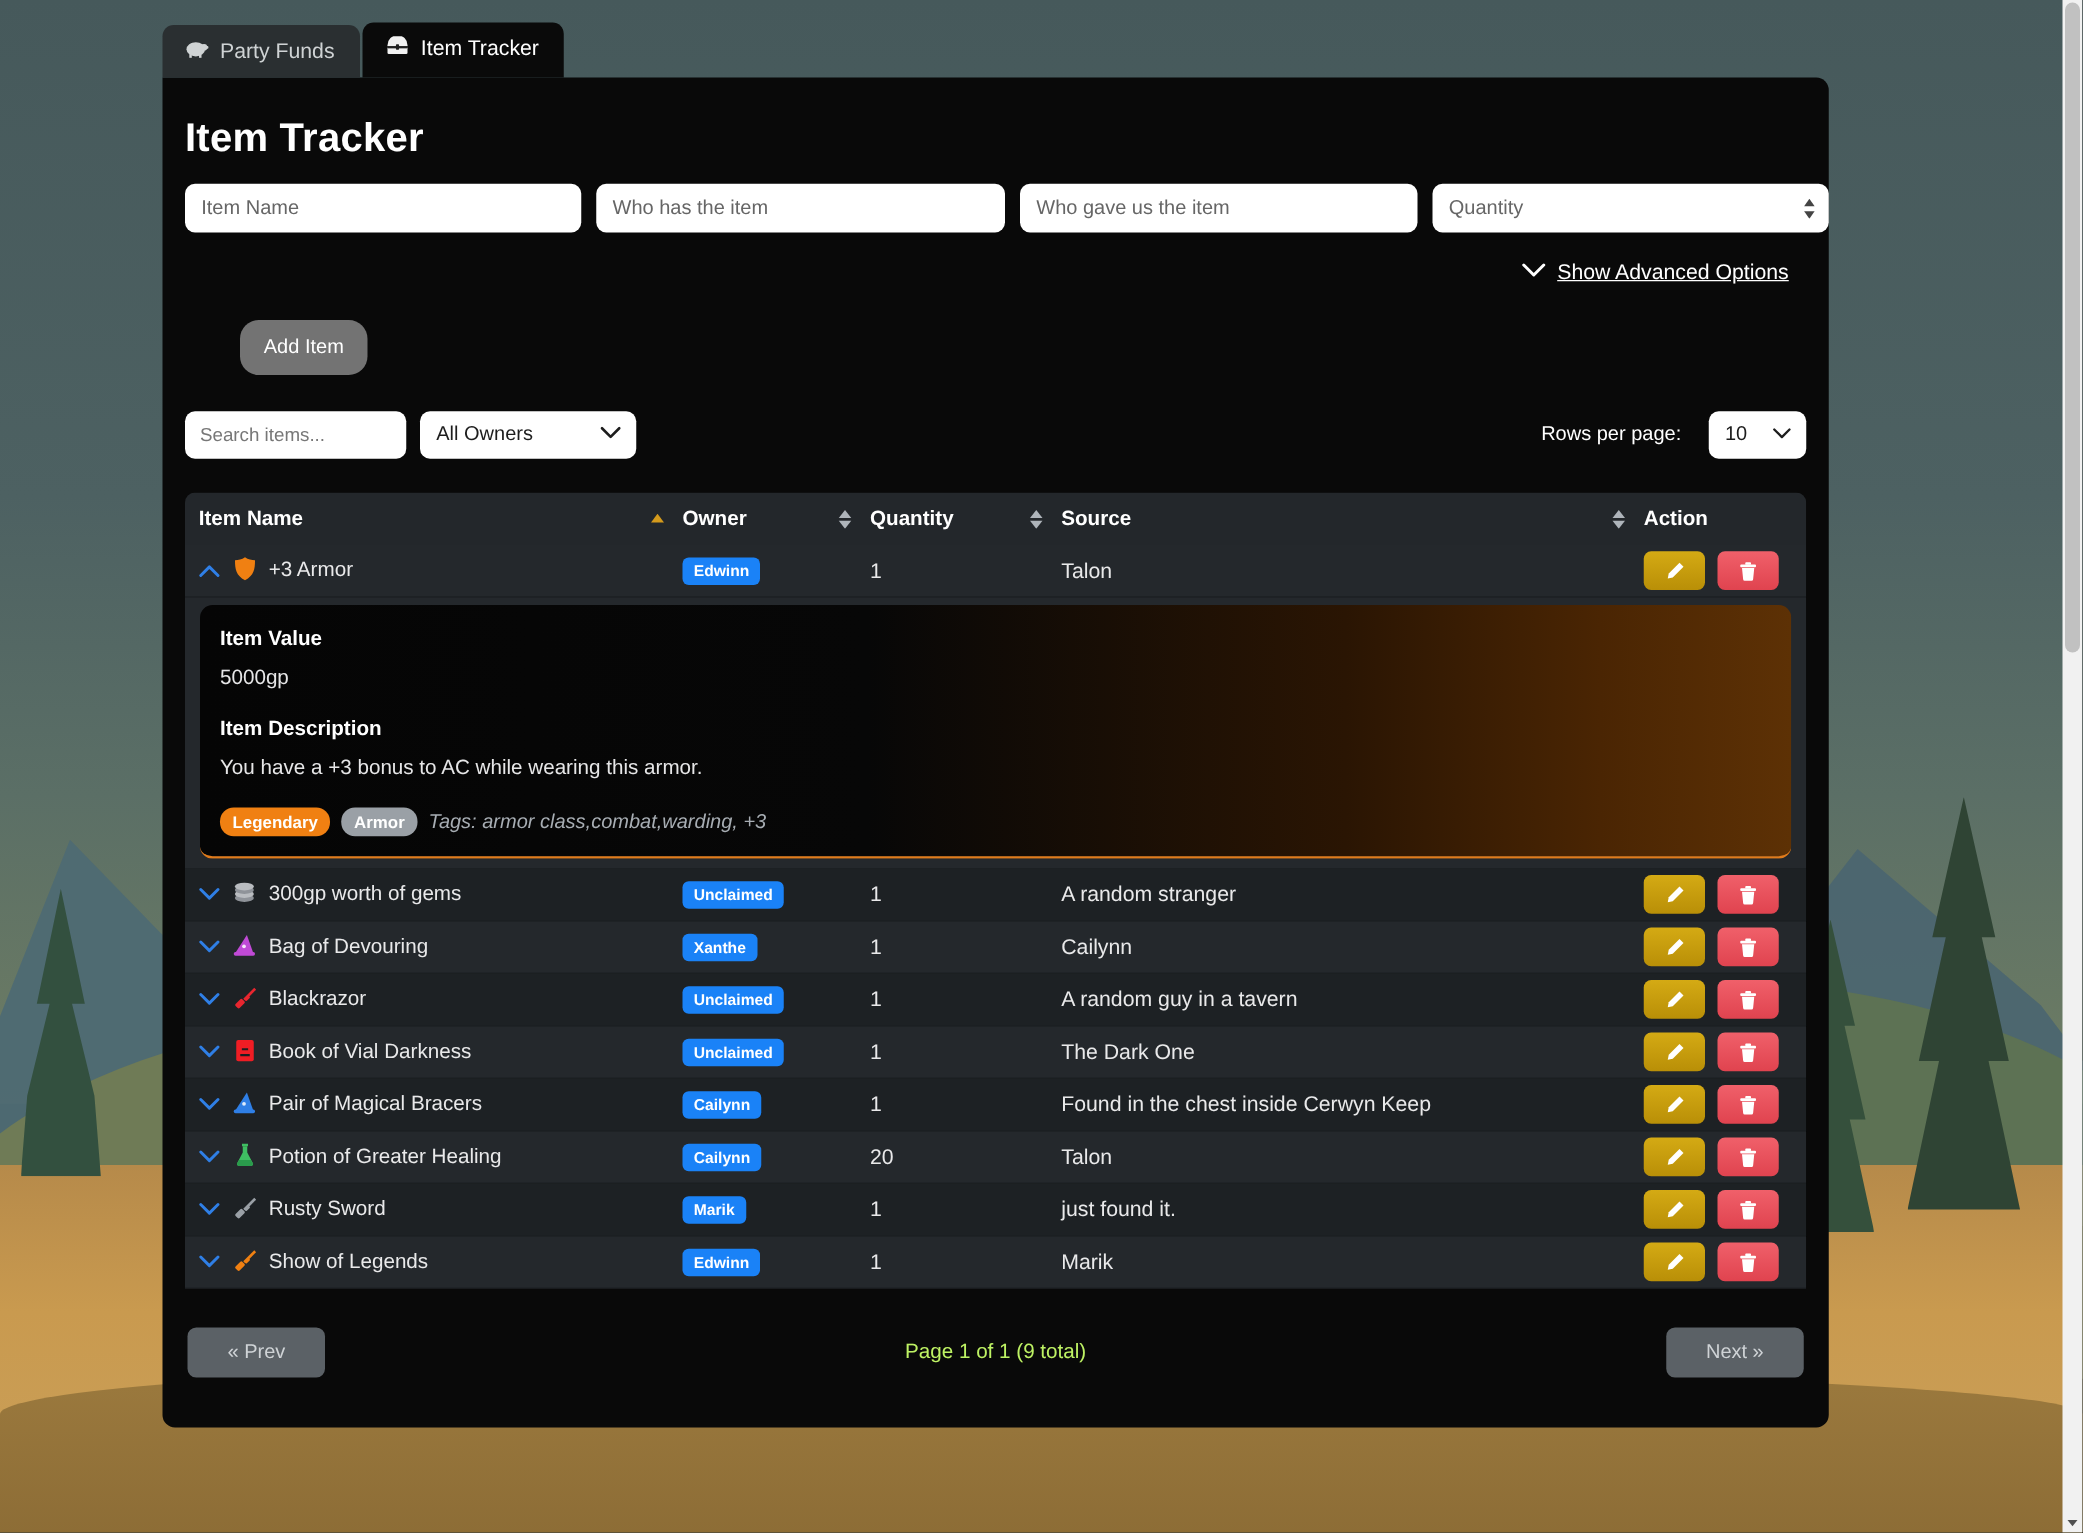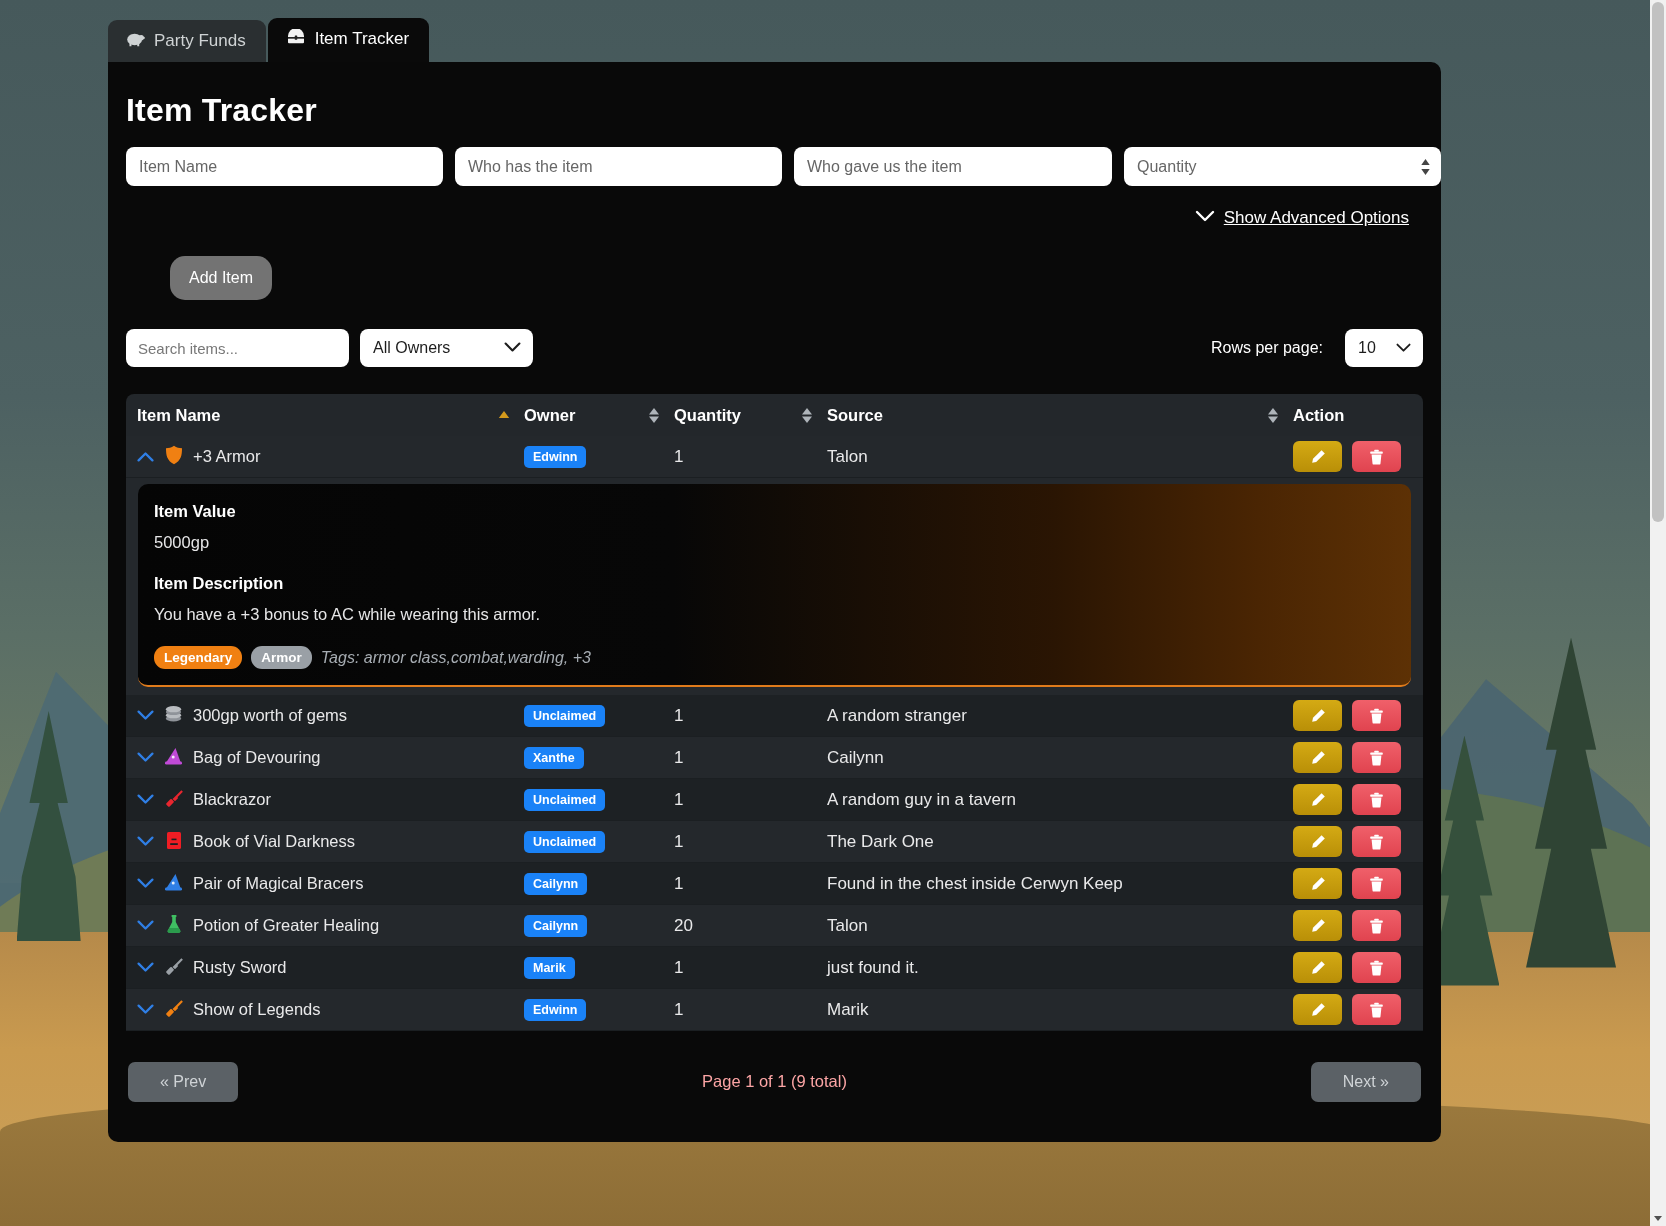--- a/index.html
+++ b/index.html
@@ -37,21 +37,21 @@
 
   
   #scrollbar { position:absolute; top:0; right:0; width:16px; height:100%;
                background:#f1f1f1; z-index:30; }
   #scrollbar .thumb { position:absolute; top:2px; left:2px; width:12px; height:520px;
                background:#c1c1c1; border-radius:6px; }
   #scrollbar .arrow-up, #scrollbar .arrow-dn { position:absolute; left:0; width:16px; height:16px; }
   #scrollbar .arrow-up { top:0; } #scrollbar .arrow-dn { bottom:0; }
 
   
-  #app { position:absolute; left:108px; top:18px; width:1333px; z-index:10; }
+  #app { position:absolute; left:130px; top:18px; width:1333px; z-index:10; }
 
   .tabs { display:flex; align-items:flex-end; gap:2px; padding-left:0; }
   .tab { display:flex; align-items:center; gap:9px;
          padding:11px 20px 12px 18px; font-size:17px; border-radius:9px 9px 0 0;
          cursor:pointer; line-height:1; }
   .tab.inactive { background:#2a2f31; color:#cfd3d4; }
   .tab.active { background:#0a0a0a; color:#ffffff; padding-bottom:14px; }
   .tab .ticon { font-size:18px; line-height:1; }
 
   .panel { background:#090909; border-radius:0 10px 10px 10px;
@@ -74,21 +74,21 @@
 
   .adv-row { display:flex; justify-content:flex-end; margin-top:22px; padding-right:14px;}
   .adv-link { display:flex; align-items:center; gap:9px; color:#fff; font-size:17px;
               text-decoration:underline; cursor:pointer; }
   .adv-link .chev { text-decoration:none; }
 
   .add-btn { margin-top:28px; background:#737373; color:#fff; border:none; border-radius:15px;
              padding:13px 19px; font-size:16px; cursor:pointer; font-family:"Liberation Sans", sans-serif;margin-left:44px;}
 
   .ctl-row { display:flex; align-items:center; margin-top:29px; }
-  .search-box { width:223px; height:38px; background:#fff; border-radius:8px;
+  .search-box { width:177px; height:38px; background:#fff; border-radius:8px;
                 border:none; font-size:15px; color:#7f1d1d; padding:0 12px;
                 font-family:"Liberation Sans", sans-serif;}
   .search-box::placeholder { color:#777; }
   .sel { position:relative; margin-left:11px; }
   .sel select, .sel .fake { appearance:none; -webkit-appearance:none;
        background:#fff; border:none; border-radius:8px; height:38px; width:173px;
        font-size:16px; color:#1d1d1d; padding:0 34px 0 13px; cursor:pointer;
        font-family:"Liberation Sans", sans-serif; display:flex; align-items:center;}
   .sel .caret { position:absolute; right:12px; top:50%; transform:translateY(-50%);
                 pointer-events:none; color:#222; }
@@ -139,21 +139,21 @@
   .pill { font-size:13.5px; font-weight:bold; color:#fff; border-radius:11px; padding:4px 10px;}
   .pill-rarity { background:#f08012; }
   .pill-type { background:#9aa0a6; color:#fff; }
   .tags-text { color:#a7adb3; font-style:italic; font-size:16px; }
 
   
   .pager { display:flex; align-items:center; margin-top:25px; padding:0 2px; }
   .pg-btn { background:#5b6166; color:#cfd3d6; border:none; border-radius:7px;
             padding:11px 32px; font-size:16px; cursor:pointer;
             font-family:"Liberation Sans", sans-serif; }
-  .pg-info { margin:16px auto; color:#fca5a5; font-size:16.5px; }
+  .pg-info { margin:16px auto; color:#bef264; font-size:16.5px; }
 </style>
 </head>
 <body>
 
 <div id="backdrop">
   <div class="bg-sky"></div>
   <div class="bg-mtn-far"></div>
   <div class="bg-mtn-far2"></div>
   <div class="bg-hill-1"></div>
   <div class="bg-hill-2"></div>

